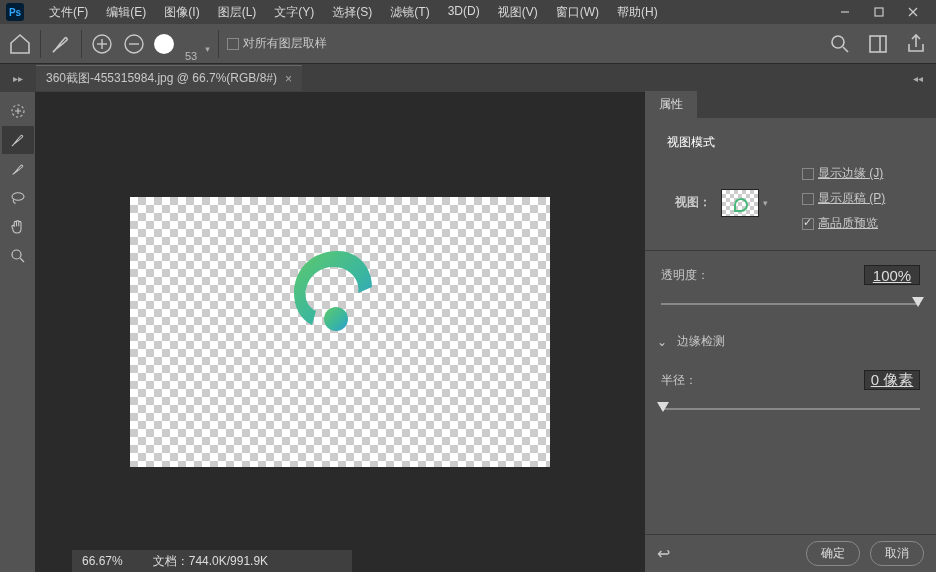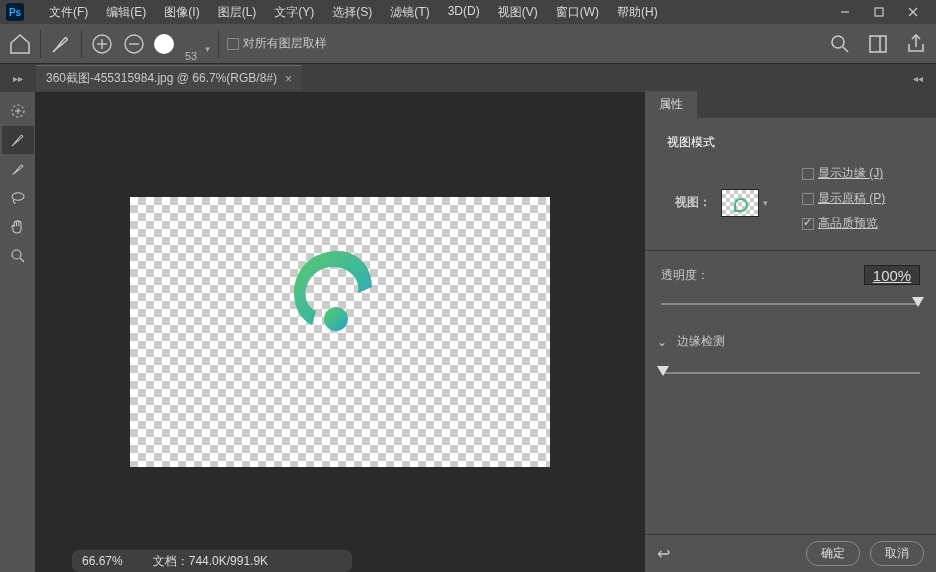--- a/index.html
+++ b/index.html
@@ -39,21 +39,21 @@
   background-image:
    linear-gradient(45deg,#ccc 25%,transparent 25%),
    linear-gradient(-45deg,#ccc 25%,transparent 25%),
    linear-gradient(45deg,transparent 75%,#ccc 75%),
    linear-gradient(-45deg,transparent 75%,#ccc 75%);
   background-size:16px 16px;
   background-position:0 0,0 8px,8px -8px,-8px 0;
 }
 .logo { position:absolute; left:150px; top:50px; }
 
-.status-bar { position:absolute; left:36px; right:292px; bottom:0; height:22px; background:#3f3f3f; color:#ddd; display:flex; align-items:center; padding:0 10px; gap:30px; font-size:11px;border-radius:7px; }
+.status-bar { position:absolute; left:36px; right:292px; bottom:0; height:22px; background:#3f3f3f; color:#ddd; display:flex; align-items:center; padding:0 10px; gap:30px; font-size:11px; }
 
 .panel { width:292px; background:#535353; border-left:1px solid #2a2a2a; display:flex; flex-direction:column; }
 .panel-tabrow { height:26px; background:#3f3f3f; display:flex; align-items:flex-end; }
 .panel-tab { background:#535353; color:#ddd; padding:5px 14px; font-size:12px;margin-top:44px; }
 .panel-body { flex:1; padding:14px 16px 0 16px; color:#c8c8c8; overflow:hidden; }
 .section-title { margin:2px 0 14px 6px; }
 .section-sub { color:#ffffff; }
 .row { display:flex; align-items:center; margin-bottom:10px; }
 .row-label { width:60px; text-align:right; padding-right:10px;font-weight:bold; }
 .mini-swatch { width:38px; height:28px; border:1px solid #222;
@@ -275,20 +275,24 @@
       <div class="slider">
         <div class="slider-track"></div>
         <div class="slider-thumb" style="right:-4px"></div>
       </div>
 
       <div class="collapse-hdr">
         <span class="chev-down">⌄</span>
         <span>边缘检测</span>
       </div>
 
+      <div class="row" style="margin-top:20px">
+        <span>半径：</span>
+        <span class="num-input group-right">0 像素</span>
+      </div>
       <div class="slider">
         <div class="slider-track"></div>
         <div class="slider-thumb" style="left:-4px"></div>
       </div>
 
 
     </div>
     <div class="panel-footer">
       <span class="reset-icon">↩</span>
       <div style="flex:1"></div>

